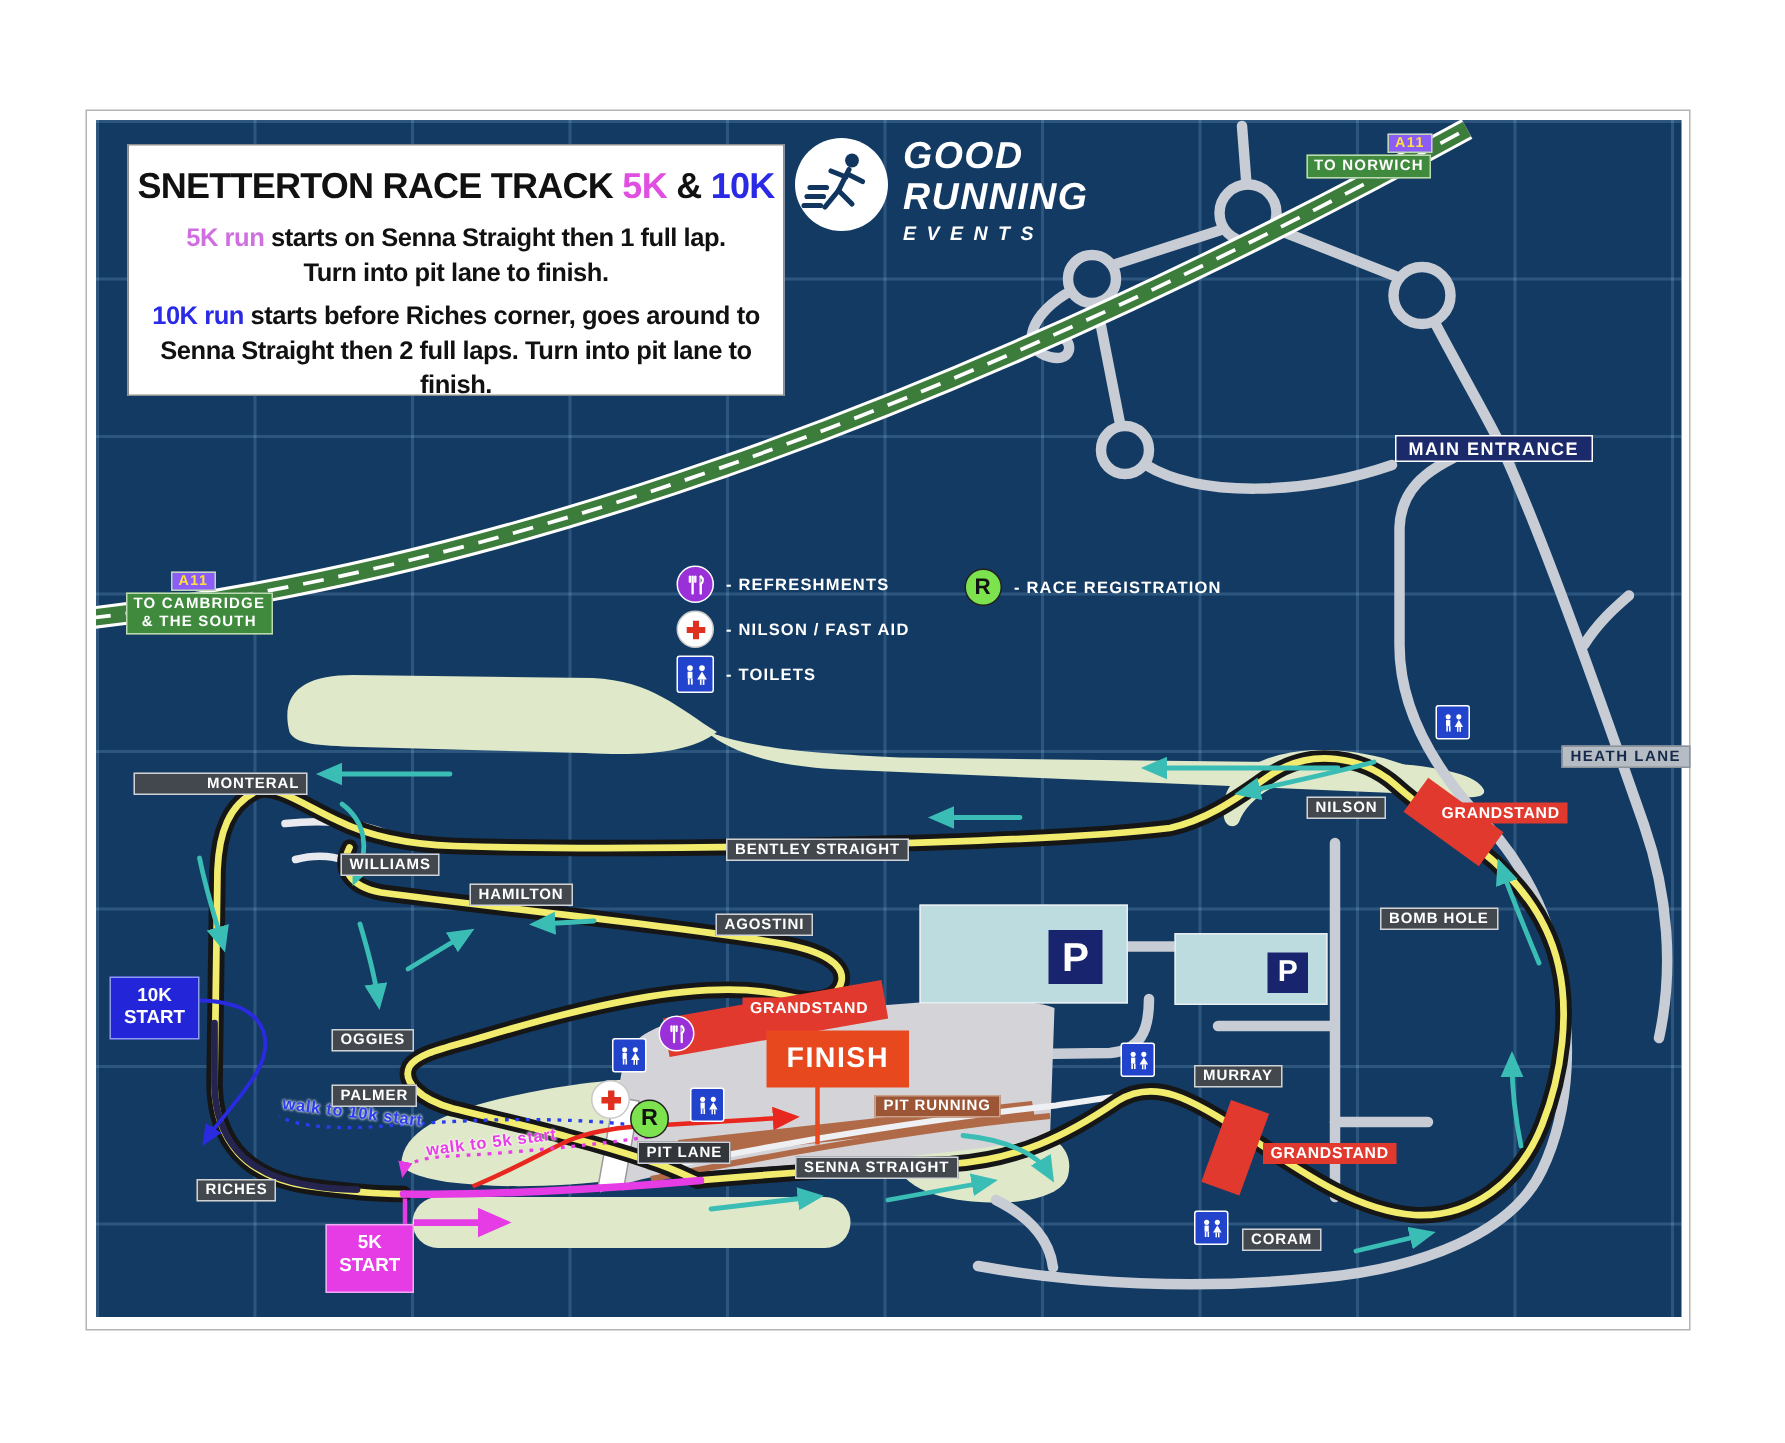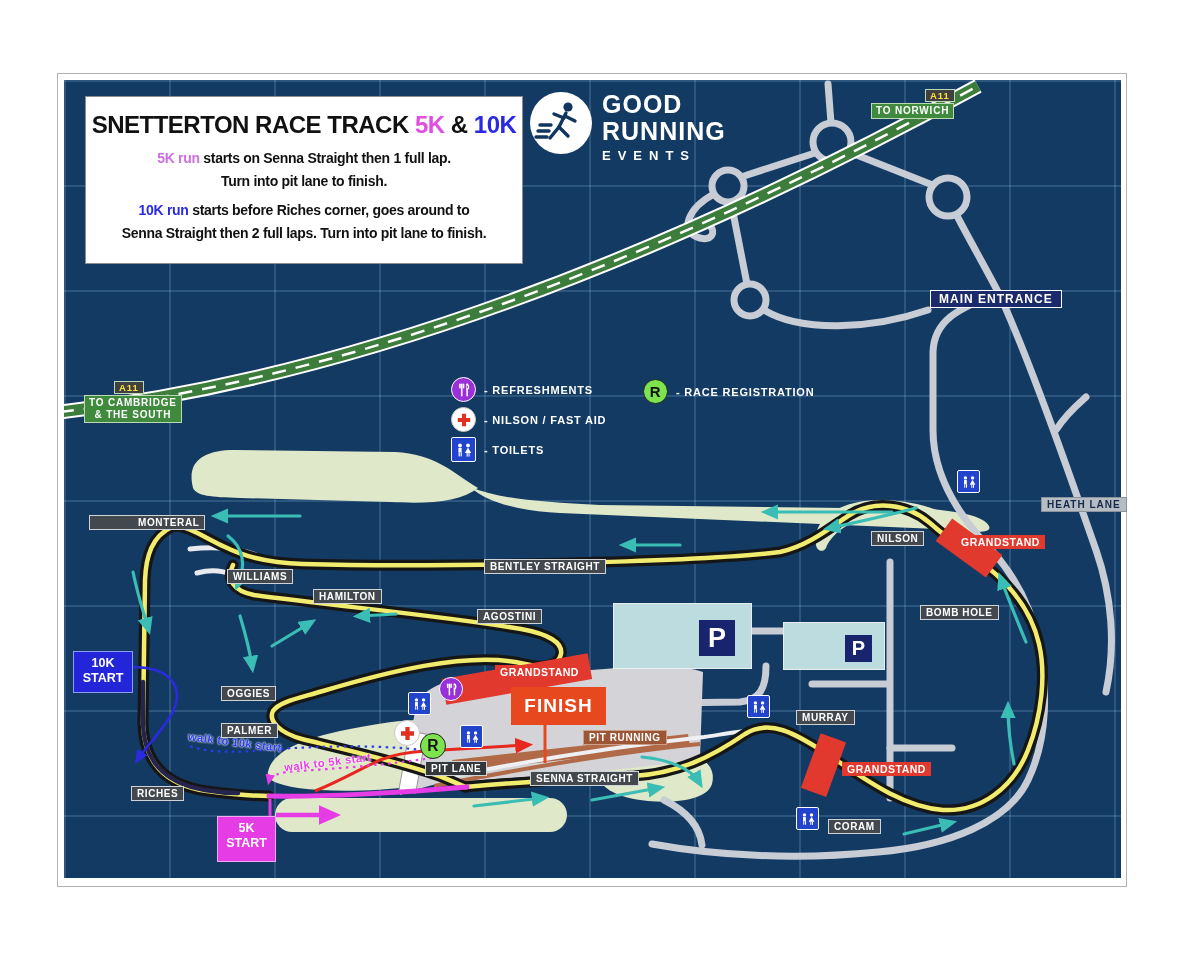--- a/index.html
+++ b/index.html
@@ -12,42 +12,42 @@
          linear-gradient(to right, rgba(150,200,240,.20) 0 2px, transparent 2px),
          linear-gradient(to bottom, rgba(150,200,240,.20) 0 2px, transparent 2px);
        background-size:105px 105px;}
   svg.geo{position:absolute;left:0;top:0;pointer-events:none;}
   .abs{position:absolute;}
   
   .titlebox{left:85px;top:96px;width:436px;height:166px;background:#fff;border:1px solid #8d8d8d;
             text-align:center;color:#111;}
   .ttl{margin-top:14px;font-size:24px;font-weight:bold;letter-spacing:-0.5px;white-space:nowrap;}
   .ttl .pink{color:#e04fe0;} .ttl .blu{color:#2a2ae6;}
-  .desc{font-size:14px;font-weight:bold;letter-spacing:-0.3px;line-height:23px;}
+  .desc{font-size:17px;font-weight:bold;letter-spacing:-0.3px;line-height:23px;}
   .desc .pink{color:#cf6fe0;} .desc .blu{color:#2a2ae6;}
   .d1{margin-top:8px;} .d2{margin-top:6px;}
   
-  .logo{left:530px;top:92px;display:flex;align-items:flex-start;gap:10px;color:#fff;}
+  .logo{left:530px;top:92px;display:flex;align-items:flex-start;gap:10px;color:#fff;font-style:italic;}
   .logo-circle{width:62px;height:62px;border-radius:50%;background:#fff;flex:0 0 auto;}
   .logo-text{line-height:1;}
   .logo-l1,.logo-l2{font-size:25px;font-weight:bold;letter-spacing:1px;}
   .logo-l2{margin-top:2px;}
   .logo-l3{font-size:13px;font-weight:bold;letter-spacing:7px;margin-top:5px;}
   
   .tlabel{position:absolute;background:#43484e;border:1px solid #cfd3d8;color:#fff;
           font-size:10px;font-weight:bold;letter-spacing:0.6px;padding:1px 5px;white-space:nowrap;}
   .tlabel.dark{background:#33373c;}
   .tlabel.brown{background:#9c5535;border-color:#caa188;}
   .gslabel{position:absolute;background:#e2392f;color:#fff;font-size:10.5px;font-weight:bold;
            letter-spacing:0.5px;padding:1px 5px;white-space:nowrap;}
   .roadlabel{background:#b6bcc4;border:1px solid #8d939b;color:#15294a;font-size:10px;
              font-weight:bold;letter-spacing:1px;padding:1px 5px;white-space:nowrap;}
   .entrance{background:#1b2a6a;border:1.5px solid #fff;color:#fff;font-size:12px;font-weight:bold;
             letter-spacing:1px;padding:1px 8px;white-space:nowrap;}
-  .a11badge{background:#404040;border:1px solid #bcd8b4;color:#ffe13c;font-size:9.5px;
+  .a11badge{background:#8b5cf6;border:1px solid #bcd8b4;color:#ffe13c;font-size:9.5px;
             font-weight:bold;padding:0 4px;letter-spacing:1px;}
   .a11lbl{background:#3f8a3d;border:1px solid #bcd8b4;color:#fff;font-size:10px;font-weight:bold;
           letter-spacing:0.8px;padding:1px 4px;text-align:center;line-height:12px;white-space:nowrap;}
   .startbox{color:#fff;font-weight:bold;font-size:12.5px;text-align:center;line-height:15px;
             padding-top:4px;}
   .k10{left:73px;top:651px;width:58px;height:36px;background:#2326d8;border:1px solid #8d9af2;}
   .k5{left:217px;top:816px;width:57px;height:40px;background:#e53ce5;border:1px solid #f2a8f2;}
   .finish{left:511px;top:687px;width:95px;height:38px;background:#e8481d;color:#fff;
           font-size:19px;font-weight:bold;letter-spacing:1px;text-align:center;line-height:38px;}
   .plot{background:#bcdce0;border:1px solid #e8eef0;}

